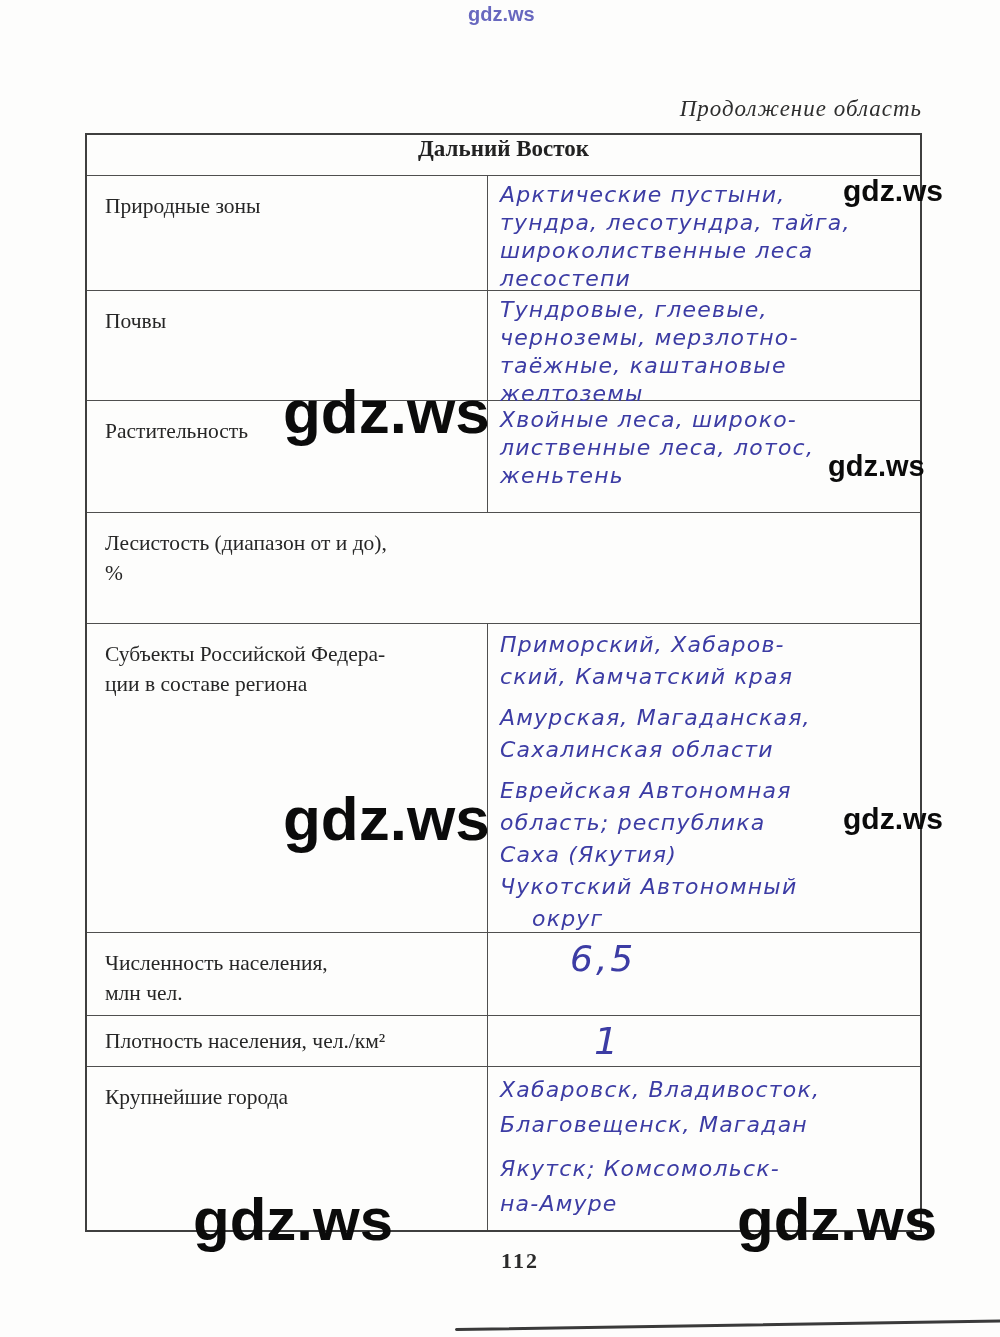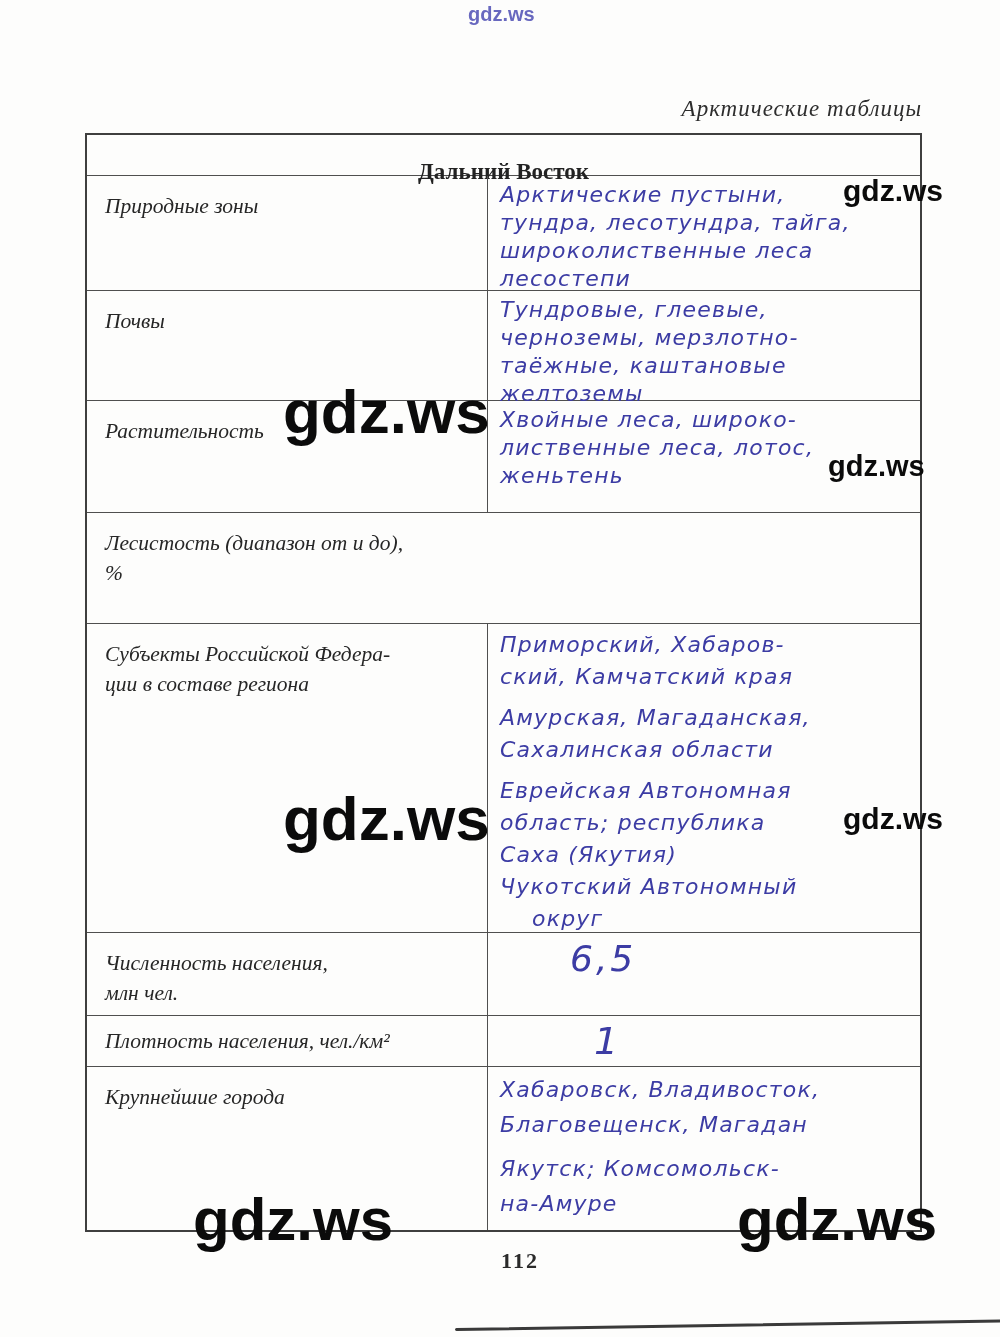--- a/index.html
+++ b/index.html
@@ -15,47 +15,47 @@
   .wm-r5{left:843px;top:804px;font-size:30px;}
   .wm-bl{left:193px;top:1190px;font-size:60px;}
   .wm-br{left:737px;top:1190px;font-size:60px;}
 
   
   .continuation{position:absolute;top:96px;right:78px;font-style:italic;font-size:23px;color:#2e2e2e;letter-spacing:1px;}
   .page-number{position:absolute;top:1248px;left:0;width:1000px;text-align:center;font-weight:700;font-size:22px;color:#2a2a2a;letter-spacing:2px;padding-left:20px;}
 
   
   .rtable{position:absolute;left:85px;top:133px;width:837px;border:2px solid #3f3f3f;box-sizing:border-box;background:transparent;}
-  .thead{height:40px;box-sizing:border-box;text-align:center;font-weight:700;font-size:23px;color:#222;padding-top:24px;}
+  .thead{height:40px;box-sizing:border-box;text-align:center;font-weight:700;font-size:23px;color:#222;padding-top:1px;}
   .row{display:flex;border-top:1.5px solid #4f4f4f;box-sizing:border-box;}
   .label-cell{width:400px;box-sizing:border-box;padding:15px 14px 0 18px;font-size:21.5px;color:#262626;line-height:30px;}
   .answer-cell{flex:1;box-sizing:border-box;border-left:1.5px solid #4f4f4f;padding:5px 6px 0 12px;}
   .r0{height:115px;} .r1{height:110px;} .r2{height:112px;} .r3{height:111px;}
   .r4{height:309px;} .r5{height:83px;} .r6{height:51px;} .r7{height:164px;}
-  .label-line{display:block;font-style:italic;}
+  .label-line{display:block;}
 
   
   .hw-line{display:block;font-family:"DejaVu Sans",sans-serif;font-style:italic;color:#3c3ca4;font-size:22px;line-height:28px;letter-spacing:1.2px;white-space:nowrap;}
   .r4 .hw-line{line-height:32px;}
   .r7 .hw-line{line-height:35px;}
   .gap{margin-top:9px;}
   .indent{padding-left:32px;}
   .hw-xl{font-size:46px;line-height:52px;padding-left:78px;padding-top:14px;letter-spacing:8px;}
   .hw-lg{font-size:36px;line-height:42px;padding-left:70px;letter-spacing:3px;}
   .hw-one{font-size:38px;line-height:40px;padding-left:94px;}
 
   
   .scan-line{position:absolute;left:455px;top:1328px;width:548px;height:3px;background:#3a3a3a;transform:rotate(-0.9deg);transform-origin:left center;border-radius:2px;}
 </style>
 </head>
 <body>
 
 <div class="wm wm-top">gdz.ws</div>
 
-<div class="continuation">Арктические таблицы</div>
+<div class="continuation">Продолжение область</div>
 
 <div class="rtable">
 
   <div class="thead">
     <span>Дальний Восток</span>
   </div>
 
   <div class="row r0">
     <div class="label-cell">
       <span class="label-line">Природные зоны</span>

